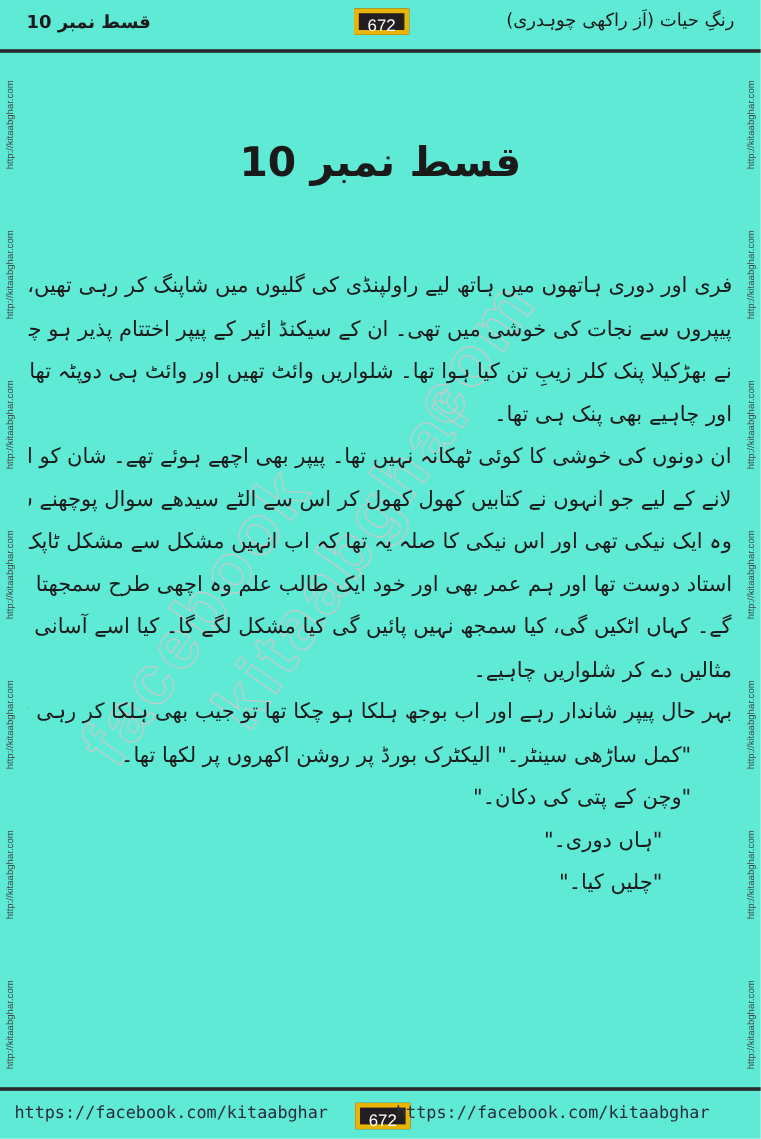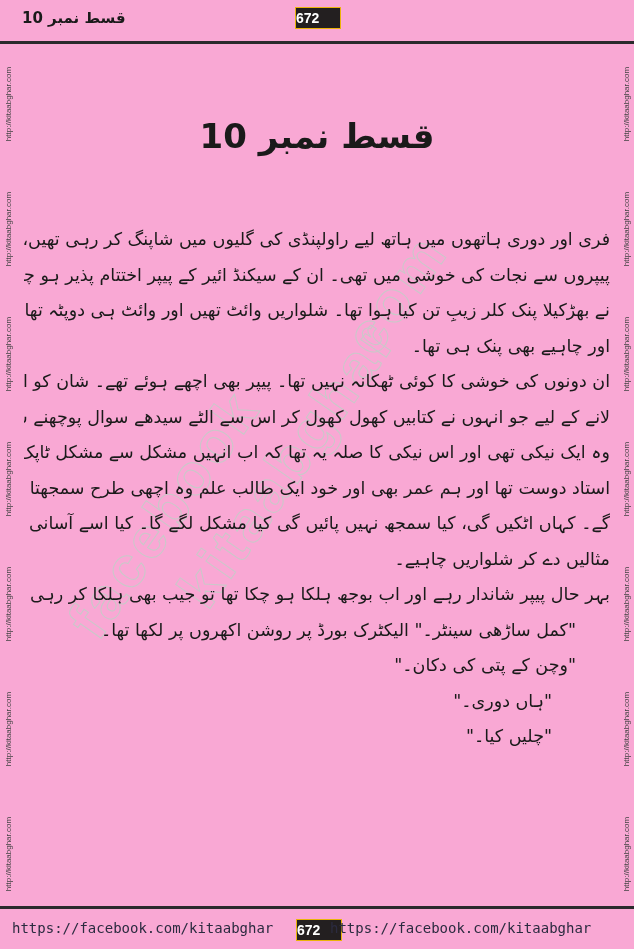--- a/index.html
+++ b/index.html
@@ -2,39 +2,39 @@
 <html><head>
 <meta charset="utf-8">
 <style>
   * { box-sizing: border-box; margin: 0; padding: 0; }
   html, body {
     width: 634px; height: 949px; overflow: hidden;
     background: #fbfcfb;
     font-family: "DejaVu Sans", sans-serif;
     color: #1a1a1a;
   }
-  .page { position: relative; width: 634px; height: 949px; background: #f9a8d4; }
+  .page { position: relative; width: 634px; height: 949px; background: #5eead4; }
 
   
   .header { position: absolute; left: 0; top: 0; width: 634px; height: 44px; }
   .header .chapter-label {
     position: absolute; left: 22px; top: 9px;
     font-family: "DejaVu Sans", sans-serif; font-weight: bold; font-size: 15px;
     direction: rtl; unicode-bidi: plaintext;
   }
   .header .book-title {
     position: absolute; right: 22px; top: 8px;
     font-family: "DejaVu Sans", sans-serif; font-size: 15px;
     direction: rtl;
   }
   .badge {
     position: absolute; background: #231f20; color: #ffffff;
-    font-family: "Liberation Sans", sans-serif; font-weight: bold;
-    font-size: 14px; line-height: 20px;
-    height: 22px; border: 1px solid #eab308;
+    font-family: "Liberation Sans", sans-serif; font-weight: normal;
+    font-size: 14px; text-align: center; line-height: 20px;
+    height: 22px; border: 4px solid #eab308;
   }
   .header .badge { left: 295px; top: 7px; width: 46px; }
   .rule { position: absolute; left: 0; width: 634px; background: #2a2a2c; }
   .rule.top { top: 41px; height: 3px; }
   .rule.bottom { top: 906px; height: 3px; }
 
   
   .side {
     position: absolute; top: 44px; width: 12px; height: 862px; overflow: hidden;
   }
@@ -92,20 +92,21 @@
   .footer .badge { left: 296px; top: 10px; width: 46px; }
 </style>
 </head>
 <body>
 
 <div class="page">
 
   <div class="header">
     <div class="chapter-label">قسط نمبر 10</div>
     <div class="badge">672</div>
+    <div class="book-title">رنگِ حیات (اَز راکھی چوہدری)</div>
   </div>
   <div class="rule top"></div>
 
   <div class="side left">
     <div class="wm" style="top:0px">
         <span>http://kitaabghar.com</span>
       </div>
     <div class="wm" style="top:125px">
         <span>http://kitaabghar.com</span>
       </div>

